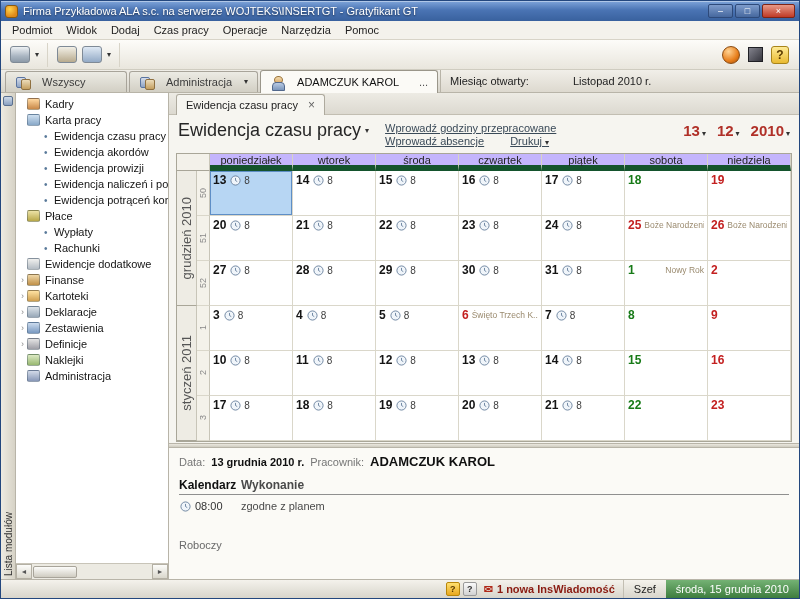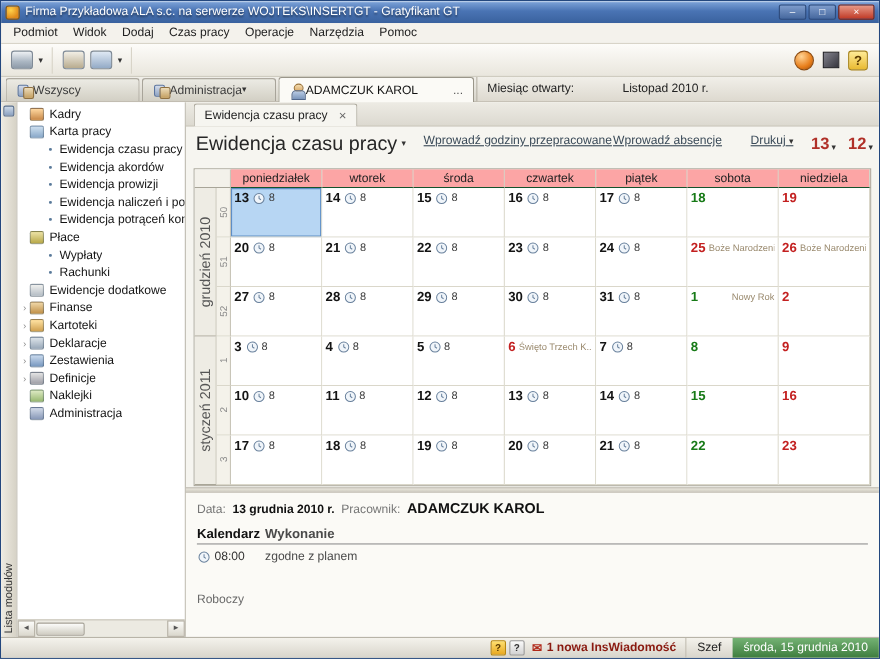--- a/index.html
+++ b/index.html
@@ -29,21 +29,21 @@
   .tico.t3{background:linear-gradient(#dfe9f4,#93aac6);}
   .drop{font-size:8px;color:#333;line-height:1;}
   .toolbar-right{margin-left:auto;display:flex;align-items:center;gap:8px;padding-right:4px;}
   .sphere{width:18px;height:18px;border-radius:50%;background:radial-gradient(circle at 35% 28%,#ffd394,#e87f1c 60%,#9e4a08);border:1px solid #8a4a10;}
   .cube{width:15px;height:15px;background:linear-gradient(135deg,#83838d,#36363e);border:1px solid #1f1f24;}
   .helpbox{width:18px;height:18px;border-radius:3px;background:linear-gradient(#ffeb96,#e9ba31);border:1px solid #a8841a;display:inline-flex;align-items:center;justify-content:center;font-weight:bold;color:#5a3a00;font-size:12px;}
 
   
   .tabstrip{height:23px;flex:0 0 auto;background:linear-gradient(#f0eee8,#d7d4ca);display:flex;align-items:stretch;border-bottom:1px solid #b8b4a8;padding-left:4px;}
   .tabs{display:flex;align-items:flex-end;}
-  .tab{display:flex;align-items:center;gap:0;height:21px;padding:0 9px;background:linear-gradient(#ecebe4,#d2cfc4);border:1px solid #a8a49a;border-bottom:none;border-radius:3px 3px 0 0;margin-right:2px;color:#3c3c3c;min-width:122px;}
+  .tab{display:flex;align-items:center;gap:12px;height:21px;padding:0 9px;background:linear-gradient(#ecebe4,#d2cfc4);border:1px solid #a8a49a;border-bottom:none;border-radius:3px 3px 0 0;margin-right:2px;color:#3c3c3c;min-width:122px;}
   .tab.active{background:#fbfaf6;color:#111;min-width:178px;height:23px;margin-bottom:-1px;border-color:#9a968a;}
   .tlabel{white-space:nowrap;}
   .tsuffix{margin-left:auto;color:#555;}
   .tabico{width:15px;height:13px;position:relative;display:inline-block;flex:0 0 auto;}
   .tabico::before{content:"";position:absolute;left:1px;top:1px;width:8px;height:9px;background:linear-gradient(#d4dcea,#8fa4c4);border:1px solid #5a74a0;border-radius:2px;}
   .tabico::after{content:"";position:absolute;left:6px;top:3px;width:8px;height:9px;background:linear-gradient(#ecdcba,#c49f60);border:1px solid #8f7040;border-radius:2px;}
   .tabico.person::before{left:4px;top:0;width:7px;height:6px;border-radius:50%;background:linear-gradient(#f4dcae,#d8a868);border-color:#9a7238;}
   .tabico.person::after{left:2px;top:6px;width:11px;height:7px;border-radius:4px 4px 0 0;background:linear-gradient(#b9cbe4,#7b96bc);border-color:#52688c;}
   .month-open{flex:1;display:flex;align-items:center;gap:4px;padding-left:9px;background:linear-gradient(#f1efe9,#ddd9cf);border-left:1px solid #b8b4a8;color:#222;}
   .mo-value{color:#222;padding-left:40px;}
@@ -81,31 +81,31 @@
 
   
   .content{flex:1;min-width:0;display:flex;flex-direction:column;background:#f6f5f0;}
   .doctab-row{height:22px;flex:0 0 auto;background:linear-gradient(#edebe4,#dcd9d0);display:flex;align-items:flex-end;padding-left:7px;border-bottom:1px solid #c2beb2;}
   .doctab{height:21px;display:flex;align-items:center;gap:10px;padding:0 9px;background:#f6f5f0;border:1px solid #aeaa9e;border-bottom:none;border-radius:3px 3px 0 0;margin-bottom:-1px;color:#222;}
   .tabclose{color:#666;font-size:12px;}
 
   .content-header{height:37px;flex:0 0 auto;display:flex;align-items:flex-start;padding:5px 9px 0 9px;gap:16px;}
   .page-title-wrap{display:flex;align-items:center;gap:4px;}
   .page-title{font-size:18px;color:#262626;white-space:nowrap;}
-  .links{display:flex;gap:1px;padding-top:2px;}
+  .links{display:flex;flex-direction:column;gap:1px;padding-top:2px;}
   .hlink{color:#3a4a58;text-decoration:underline;white-space:nowrap;cursor:pointer;}
   .links-row2{display:flex;gap:26px;align-items:center;}
   .datepicker{margin-left:auto;display:flex;gap:11px;align-items:center;padding-top:3px;}
   .dp-group{display:inline-flex;align-items:flex-end;gap:2px;}
   .dp-num{color:#b03028;font-size:15px;font-weight:bold;line-height:1;}
 
   
   .calendar{margin:1px 7px 0 7px;flex:0 0 auto;display:grid;grid-template-columns:20px 13px repeat(7,1fr);grid-template-rows:17px repeat(6,45px);border:1px solid #a9a698;background:#fff;}
   .cal-corner{background:#f3f1ea;border-right:1px solid #c8c5b8;border-bottom:1px solid #a8a598;}
-  .cal-dh{display:flex;align-items:center;justify-content:center;color:#222;border-right:1px solid #d6d3c6;border-bottom:1px solid #14532d;background:#fca5a5;}
+  .cal-dh{display:flex;align-items:center;justify-content:center;color:#222;border-right:1px solid #d6d3c6;border-bottom:6px solid #14532d;background:#c4b5fd;}
   .cal-month{grid-column:1;background:#eeece4;border-right:1px solid #c8c5b8;border-bottom:1px solid #a9a698;display:flex;align-items:center;justify-content:center;}
   .cal-week{grid-column:2;background:#f4f2ea;border-right:1px solid #c8c5b8;border-bottom:1px solid #dad7ca;display:flex;align-items:center;justify-content:center;}
   .vtext{writing-mode:vertical-rl;transform:rotate(180deg);font-size:13px;color:#555;white-space:nowrap;}
   .vtext.small{font-size:9px;color:#8a8a8a;}
   .cal-cell{border-right:1px solid #dad7ca;border-bottom:1px solid #dad7ca;background:#fff;padding:2px 3px;overflow:hidden;}
   .cal-cell.sel{background:#b7d6f3;box-shadow:inset 0 0 0 1px #5e8ec6;}
   .cal-top{display:flex;align-items:center;gap:3px;min-width:0;}
   .cal-day{font-size:12px;font-weight:bold;color:#141414;flex:0 0 auto;}
   .cal-day.green{color:#177a17;}
   .cal-day.red{color:#c32020;}

